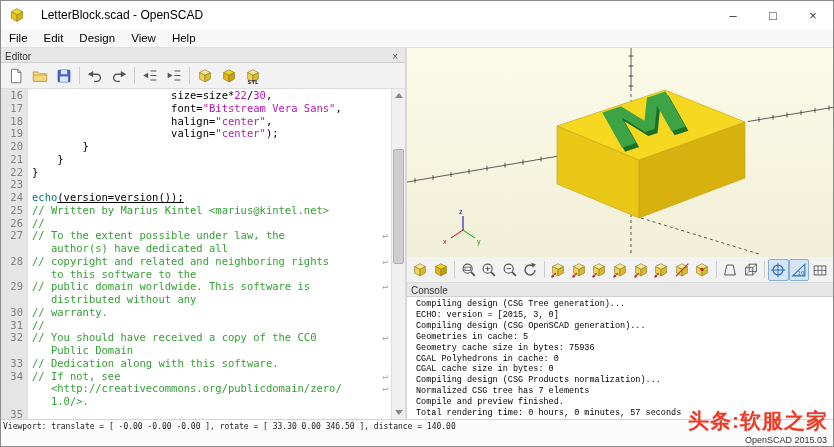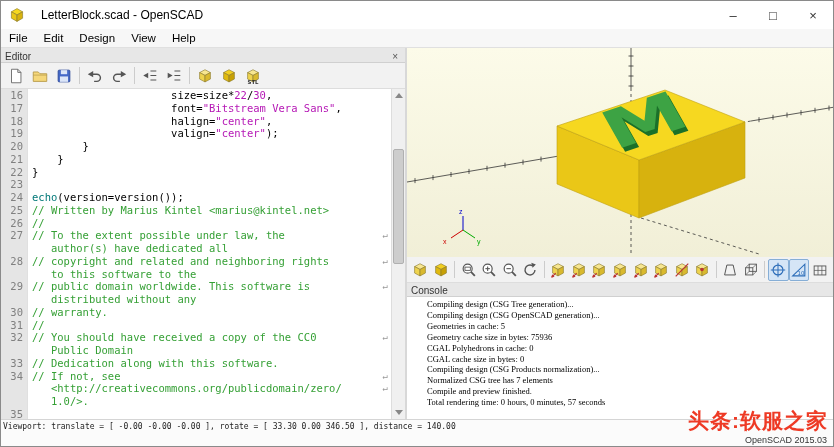--- a/index.html
+++ b/index.html
@@ -38,21 +38,21 @@
   .code-text { flex: 1; white-space: pre; padding-left: 4px; overflow: hidden; }
   .wrap-mark { flex: none; color: #999; font-size: 9px; padding-right: 3px; }
   .vscroll { width: 14px; flex: none; background: #f0f0f0; border-left: 1px solid #ddd; position: relative; }
   .vs-arrow { position: absolute; left: 0; width: 13px; height: 13px; display: flex; align-items: center; justify-content: center; }
   .vs-arrow.up { top: 0; } .vs-arrow.down { bottom: 0; }
   .tri-up { width: 0; height: 0; border-left: 4px solid transparent; border-right: 4px solid transparent; border-bottom: 5px solid #888; }
   .tri-down { width: 0; height: 0; border-left: 4px solid transparent; border-right: 4px solid transparent; border-top: 5px solid #888; }
   .vs-thumb { position: absolute; left: 1px; width: 11px; top: 60px; height: 115px; background: #cdcdcd; border: 1px solid #b0b0b0; border-radius: 2px; }
   
   .viewport { height: 209px; flex: none; position: relative; overflow: hidden; }
-  .console-body { flex: 1; background: #fff; font-family: Liberation Serif, serif; font-size: 8.5px; line-height: 10.9px; padding: 2px 20px; overflow: hidden; }
+  .console-body { flex: 1; background: #fff; font-family: Liberation Mono, monospace; font-size: 8.5px; line-height: 10.9px; padding: 2px 9px; overflow: hidden; }
   
   .statusbar { position: absolute; left: 0; right: 0; bottom: 0; height: 27px; background: #fbfbfb; border-top: 1px solid #d5d5d5; }
   .status-info { position: absolute; top: 2px; left: 2px; font-family: "DejaVu Sans Mono", monospace; font-size: 8px; color: #222; white-space: nowrap; }
   .status-version { position: absolute; right: 6px; bottom: 1px; font-size: 9px; color: #333; }
   .watermark { position: absolute; right: 5px; bottom: 11px; font-size: 21px; font-weight: bold; color: #ee3a25; z-index: 5; letter-spacing: 1px; }
 </style>
 </head>
 <body>
 
 <div class="titlebar">
@@ -205,21 +205,21 @@
           <div class="code-row">
             <span class="code-num">22</span>
             <span class="code-text"><span style="color: rgb(0, 0, 0);">}</span></span>
           </div>
           <div class="code-row">
             <span class="code-num">23</span>
             <span class="code-text"></span>
           </div>
           <div class="code-row">
             <span class="code-num">24</span>
-            <span class="code-text"><span style="color: rgb(0, 120, 120);">echo</span><span style="color: rgb(0, 0, 0);">(version=version());</span></span>
+            <span class="code-text"><span style="color: rgb(0, 120, 120);">echo</span><span style="color: rgb(0, 0, 0); text-decoration: underline;">(version=version());</span></span>
           </div>
           <div class="code-row">
             <span class="code-num">25</span>
             <span class="code-text"><span style="color: rgb(53, 160, 53);">// Written by Marius Kintel &lt;marius@kintel.net&gt;</span></span>
           </div>
           <div class="code-row">
             <span class="code-num">26</span>
             <span class="code-text"><span style="color: rgb(53, 160, 53);">//</span></span>
           </div>
           <div class="code-row">
@@ -529,20 +529,21 @@
               <line x1="3.5" y1="10.5" x2="16.5" y2="10.5" stroke="#555" stroke-width="0.8"></line>
             </svg>
           </span>
         </div>
       </div>
     <div class="dock-header" style="height:14px">
       <span>Console</span>
     </div>
     <div class="console-body" id="console-lines">
         <div>Compiling design (CSG Tree generation)...</div>
+        <div>ECHO: version = [2015, 3, 0]</div>
         <div>Compiling design (CSG OpenSCAD generation)...</div>
         <div>Geometries in cache: 5</div>
         <div>Geometry cache size in bytes: 75936</div>
         <div>CGAL Polyhedrons in cache: 0</div>
         <div>CGAL cache size in bytes: 0</div>
         <div>Compiling design (CSG Products normalization)...</div>
         <div>Normalized CSG tree has 7 elements</div>
         <div>Compile and preview finished.</div>
         <div>Total rendering time: 0 hours, 0 minutes, 57 seconds</div>
       </div>

